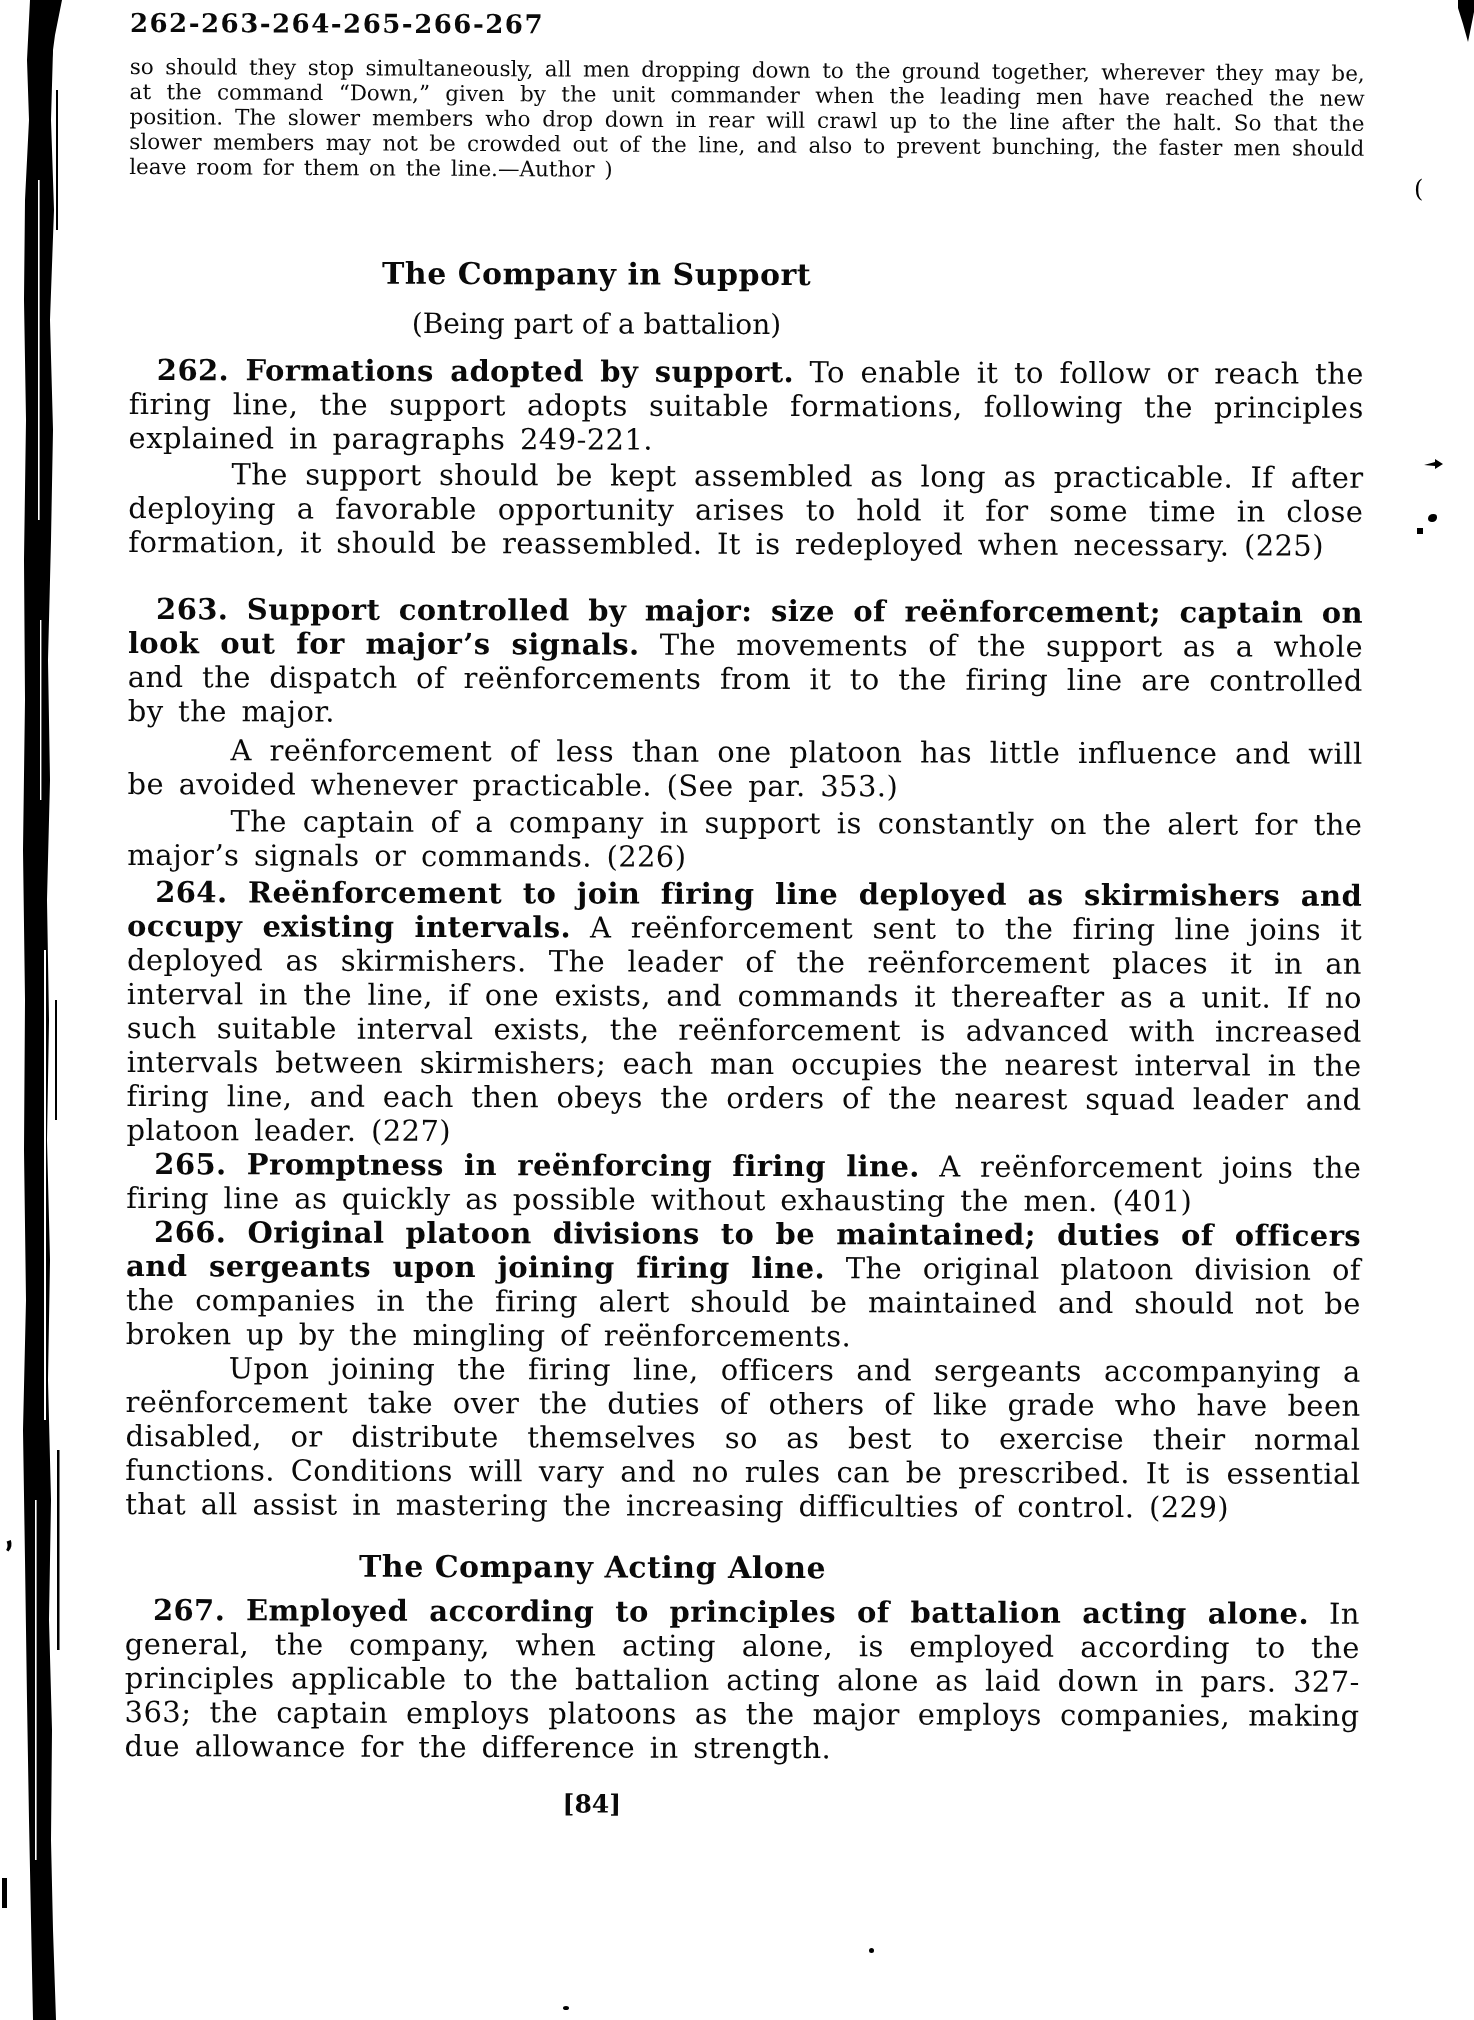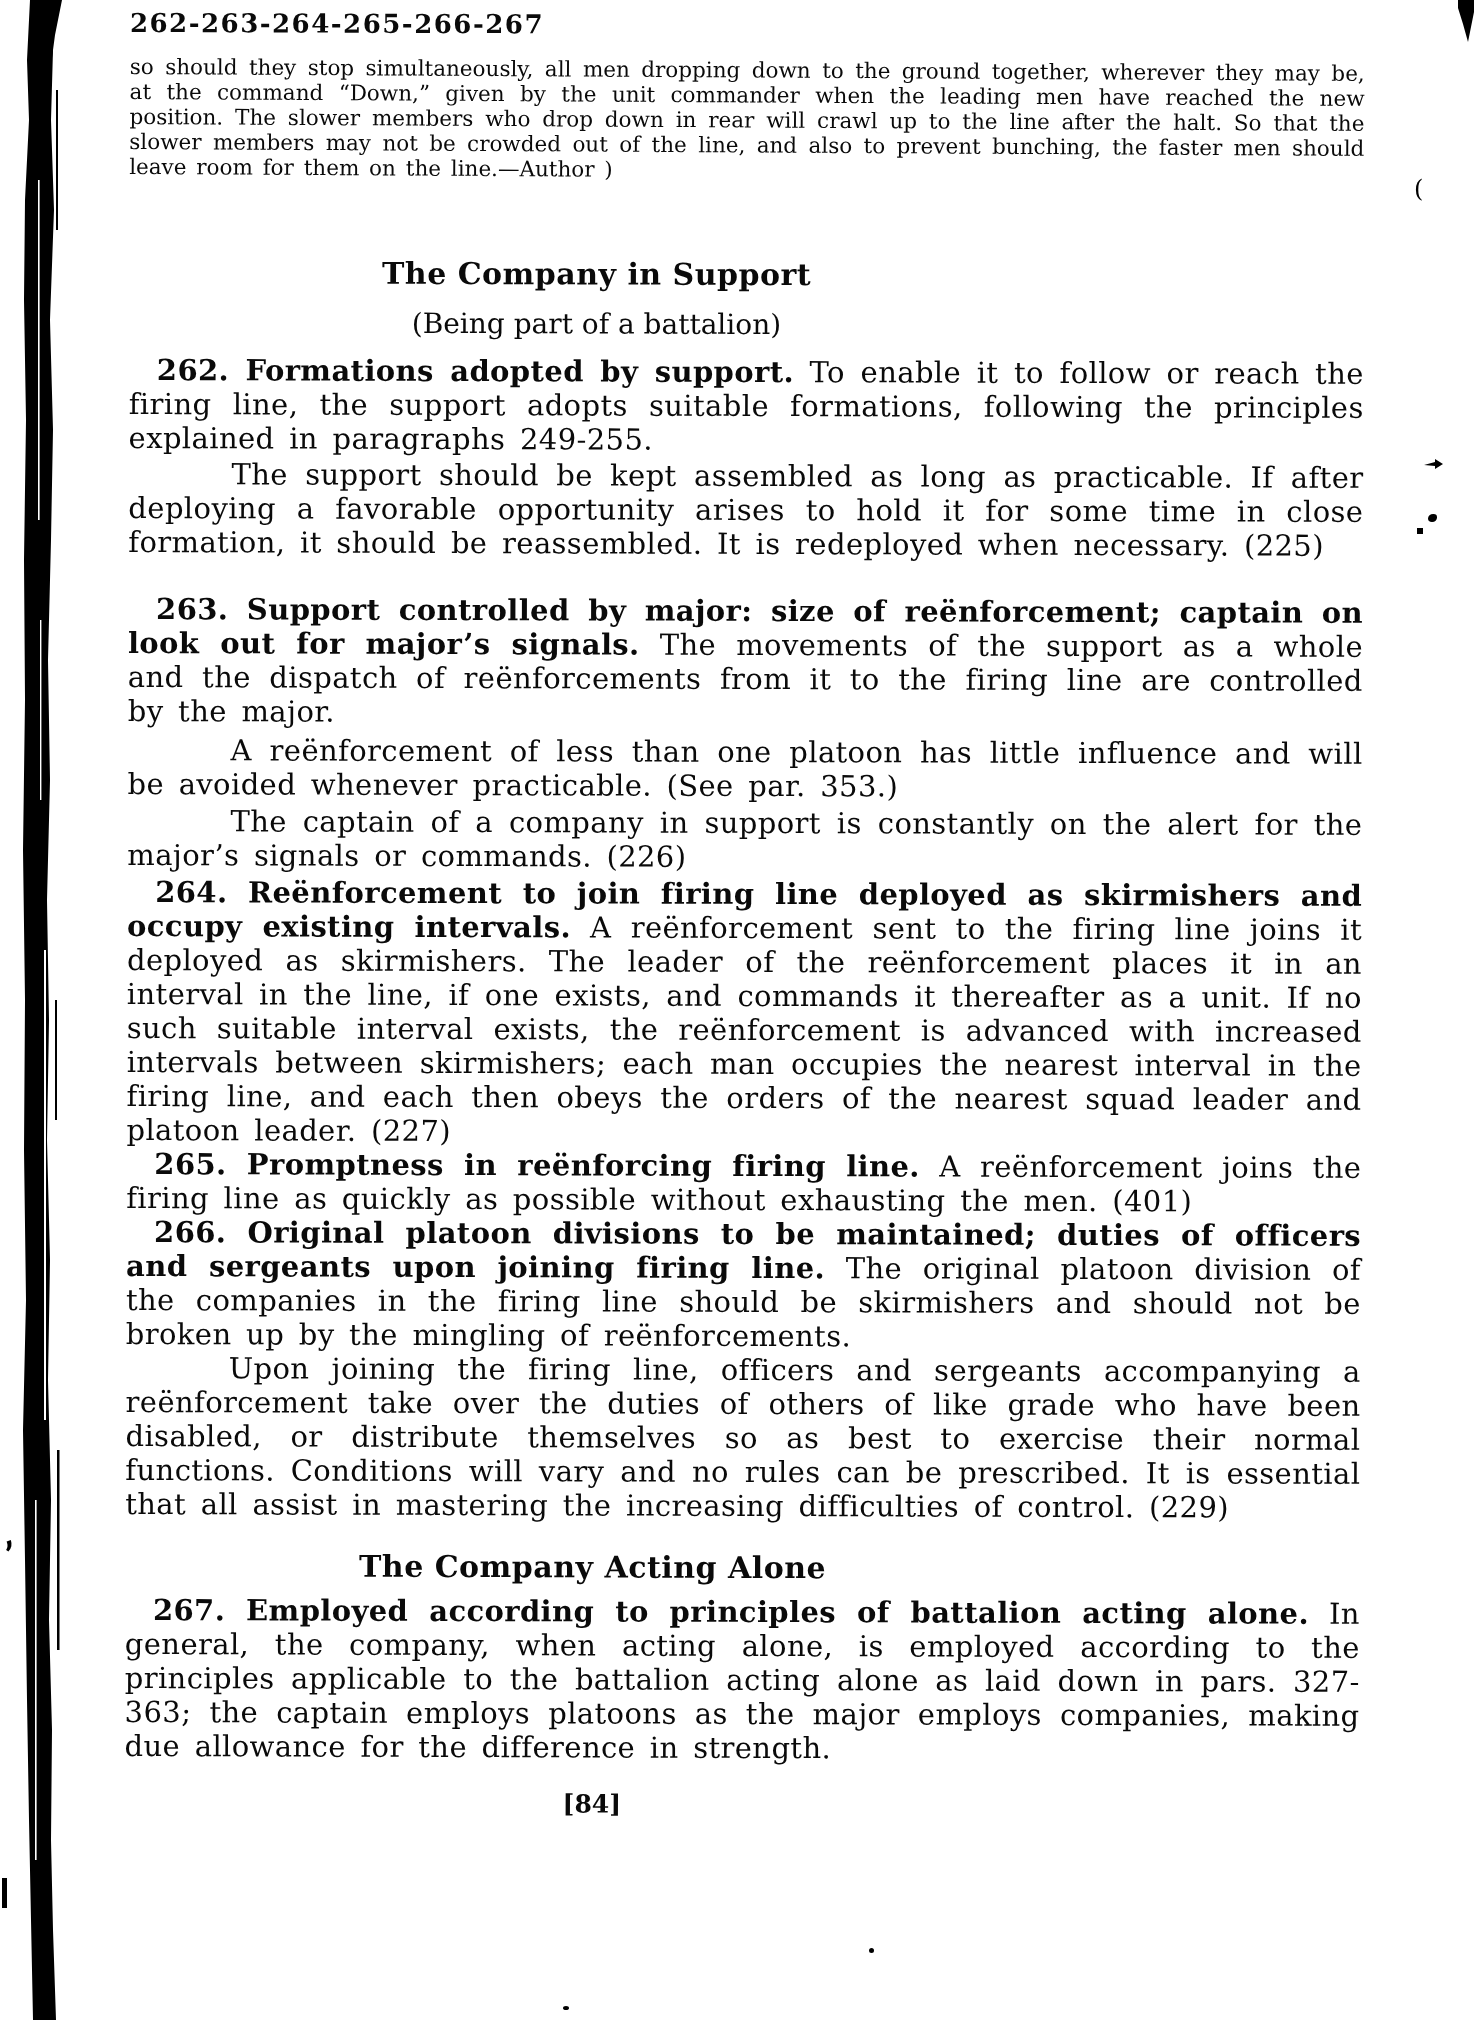--- a/index.html
+++ b/index.html
@@ -83,21 +83,21 @@
 
     <div class="blk hdr-num" style="top:8px;">262-263-264-265-266-267</div>
 
     <div class="blk intro" style="top:54px;">so should they stop simultaneously, all men dropping down to the ground together, wherever they may be, at the command “Down,” given by the unit commander when the leading men have reached the new position.  The slower members who drop down in rear will crawl up to the line after the halt.  So that the slower members may not be crowded out of the line, and also to prevent bunching, the faster men should leave room for them on the line.—Author )</div>
 
     <div class="blk center-col h1" style="top:256px;">The Company in Support</div>
 
     <div class="blk center-col h2" style="top:307px;">(Being part of a battalion)</div>
 
     <div class="blk body-par indent1" style="top:353px;">
-      <span class="b">262.  Formations adopted by support.</span><span>  To enable it to follow or reach the firing line, the support adopts suitable formations, following the principles explained in paragraphs 249-255.</span>
+      <span class="b">262.  Formations adopted by support.</span><span>  To enable it to follow or reach the firing line, the support adopts suitable formations, following the principles explained in paragraphs 249-221.</span>
     </div>
 
     <div class="blk body-par indent2" style="top:457px;">The support should be kept assembled as long as practicable.  If after deploying a favorable opportunity arises to hold it for some time in close formation, it should be reassembled.  It is redeployed when necessary.  (225)</div>
 
     <div class="blk body-par indent1" style="top:592px;">
       <span class="b">263.  Support controlled by major: size of reënforcement; captain on look out for major’s signals.</span><span>  The movements of the support as a whole and the dispatch of reënforcements from it to the firing line are controlled by the major.</span>
     </div>
 
     <div class="blk body-par indent2" style="top:733px;">A reënforcement of less than one platoon has little influence and will be avoided whenever practicable.  (See par. 353.)</div>
 
@@ -105,21 +105,21 @@
 
     <div class="blk body-par indent1" style="top:875px;">
       <span class="b">264.  Reënforcement to join firing line deployed as skirmishers and occupy existing intervals.</span><span>  A reënforcement sent to the firing line joins it deployed as skirmishers.  The leader of the reënforcement places it in an interval in the line, if one exists, and commands it thereafter as a unit.  If no such suitable interval exists, the reënforcement is advanced with increased intervals between skirmishers; each man occupies the nearest interval in the firing line, and each then obeys the orders of the nearest squad leader and platoon leader.  (227)</span>
     </div>
 
     <div class="blk body-par indent1" style="top:1147px;">
       <span class="b">265.  Promptness in reënforcing firing line.</span><span>  A reënforcement joins the firing line as quickly as possible without exhausting the men.  (401)</span>
     </div>
 
     <div class="blk body-par indent1" style="top:1215px;">
-      <span class="b">266.  Original platoon divisions to be maintained; duties of officers and sergeants upon joining firing line.</span><span>  The original platoon division of the companies in the firing line should be skirmishers and should not be broken up by the mingling of reënforcements.</span>
+      <span class="b">266.  Original platoon divisions to be maintained; duties of officers and sergeants upon joining firing line.</span><span>  The original platoon division of the companies in the firing alert should be maintained and should not be broken up by the mingling of reënforcements.</span>
     </div>
 
     <div class="blk body-par indent2" style="top:1351px;">Upon joining the firing line, officers and sergeants accompanying a reënforcement take over the duties of others of like grade who have been disabled, or distribute themselves so as best to exercise their normal functions.  Conditions will vary and no rules can be prescribed.  It is essential that all assist in mastering the increasing difficulties of control.  (229)</div>
 
     <div class="blk center-col h1" style="top:1549px;">The Company Acting Alone</div>
 
     <div class="blk body-par indent1" style="top:1593px;">
       <span class="b">267.  Employed according to principles of battalion acting alone.</span><span>  In general, the company, when acting alone, is employed according to the principles applicable to the battalion acting alone as laid down in pars. 327-363; the captain employs platoons as the major employs companies, making due allowance for the difference in strength.</span>
     </div>
 

